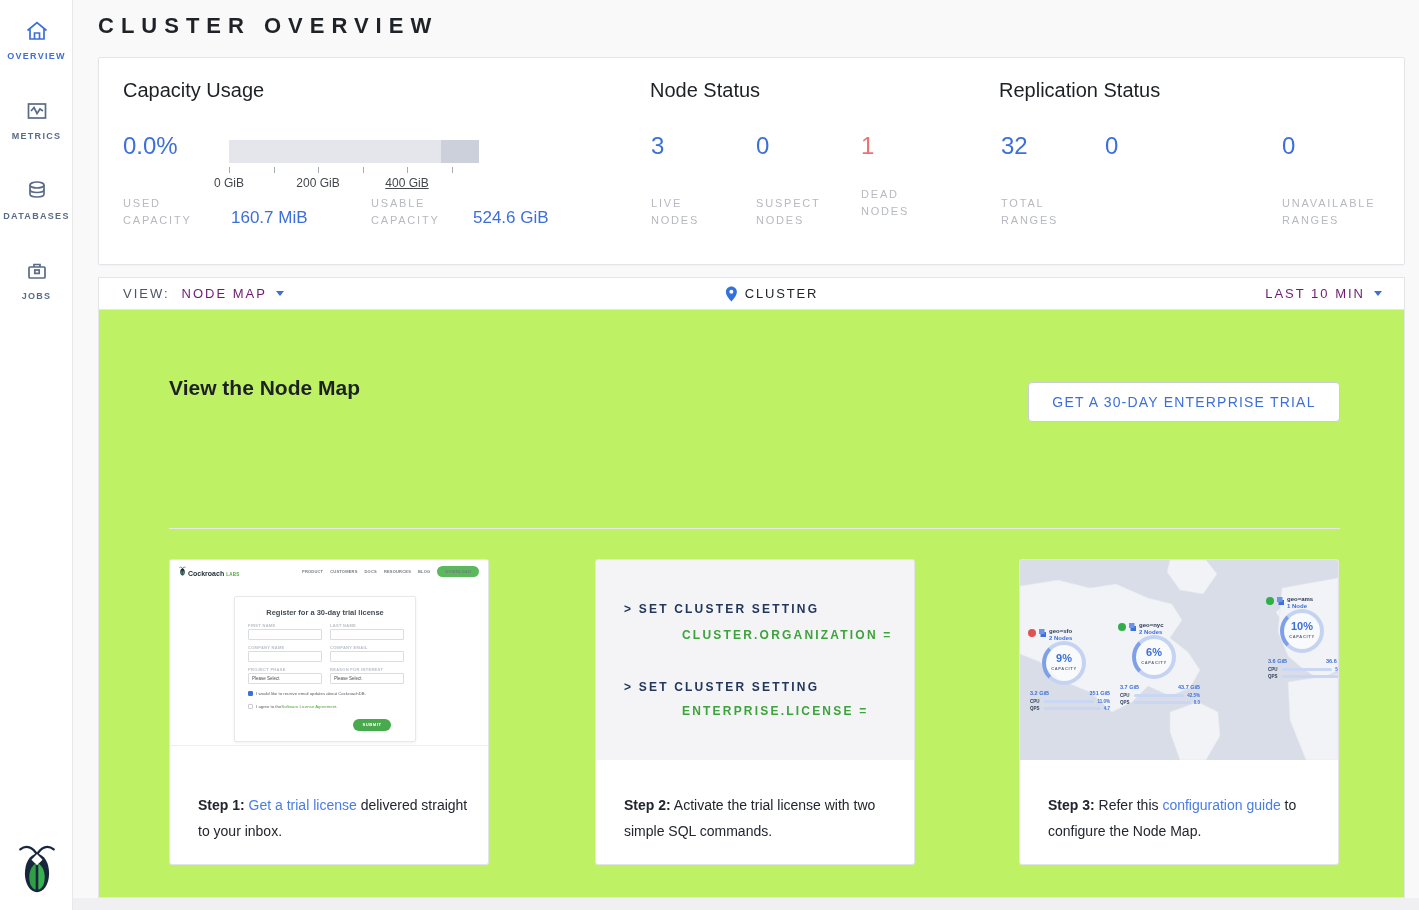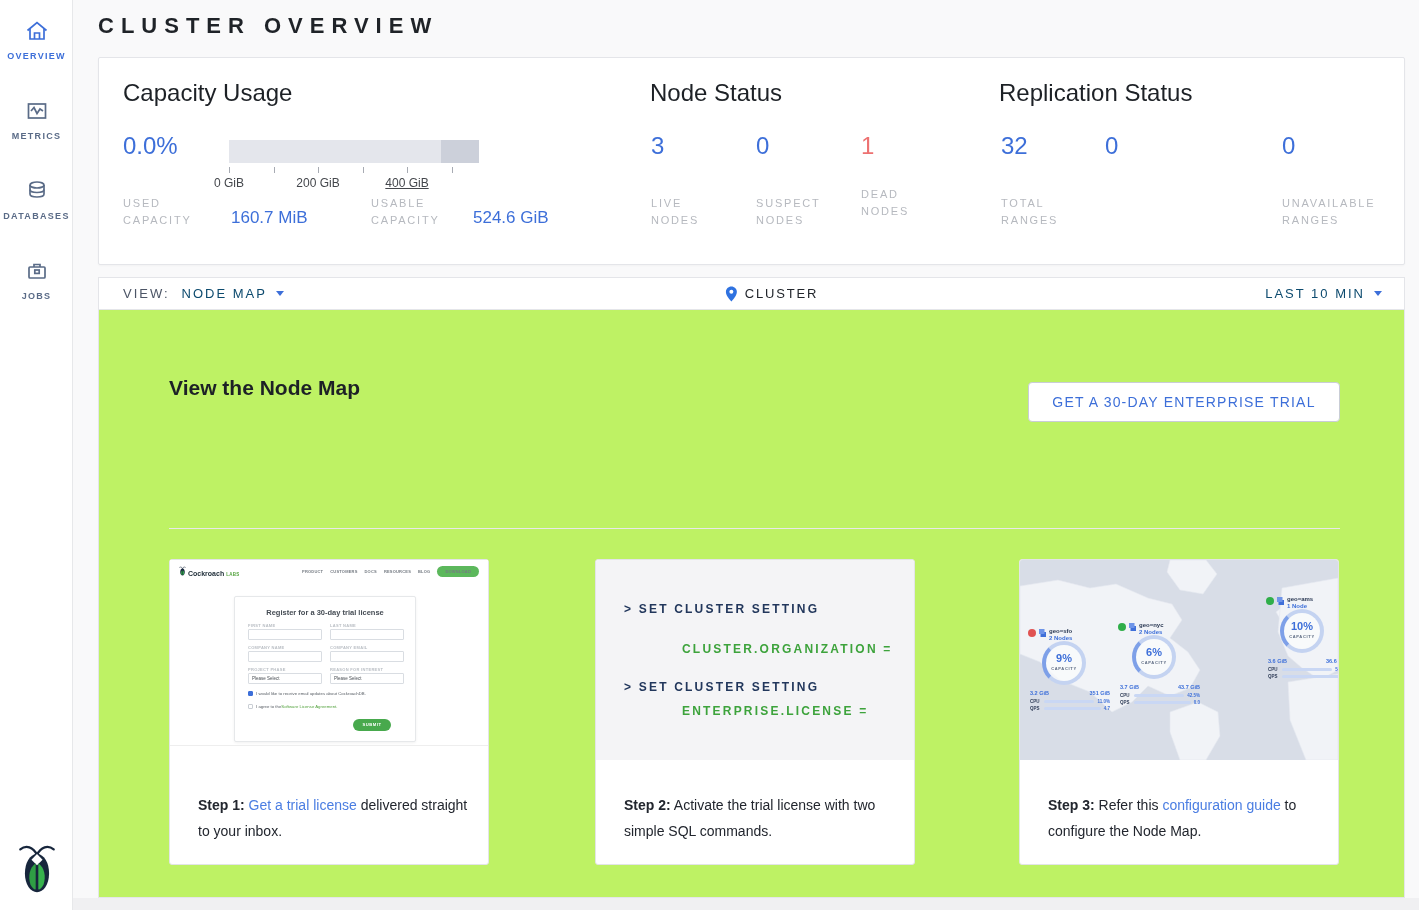--- a/index.html
+++ b/index.html
@@ -20,38 +20,38 @@
   .nav-label { font-size:9px; letter-spacing:1.3px; font-weight:700; color:#5a6b87; }
   .nav-item.active .nav-label { color:#3d6fd9; }
   .side-logo { position:absolute; left:0; bottom:12px; width:73px; text-align:center; }
 
   
   .page-title { position:absolute; left:98px; top:13px; font-size:22px; font-weight:600; letter-spacing:7px; color:#1f2328; }
 
   
   .panel { background:#fff; border:1px solid #e4e5e9; border-radius:2px; box-shadow:0 1px 2px rgba(0,0,0,.03); position:absolute; }
   .summary { left:98px; top:57px; width:1307px; height:208px; }
-  .sec-title { position:absolute; font-size:24px; font-weight:500; color:#1d2126; }
+  .sec-title { position:absolute; font-size:20px; font-weight:500; color:#1d2126; }
   .stat-value { position:absolute; font-size:24px; font-weight:400; color:#3d6fd9; }
   .stat-value.red { color:#ed7171; }
   .stat-label { position:absolute; font-size:11px; font-weight:500; letter-spacing:1.8px; color:#b6b9bf; line-height:17px; }
   .stat-mid { position:absolute; font-size:17px; font-weight:500; color:#3d6fd9; }
 
   .gauge-wrap { position:absolute; left:130px; top:82px; width:250px; height:60px; }
   .gauge-bar { position:absolute; left:0; top:0; width:250px; height:23px; background:#e4e6ec; }
   .gauge-bar-dark { position:absolute; left:212px; top:0; width:38px; height:23px; background:#ccd0da; }
   .tick { position:absolute; top:27px; width:1px; height:6px; background:#a7abb3; }
   .tick-label { position:absolute; top:36px; width:56px; text-align:center; font-size:12px; color:#44474c; }
 
   
   .viewbar { left:98px; top:277px; width:1307px; height:33px; background:#fff; border:1px solid #e4e5e9; position:absolute; }
   .vb-left { position:absolute; left:24px; top:0; height:31px; display:flex; align-items:center; }
   .vb-view-label { font-size:13px; letter-spacing:2px; color:#4c5566; font-weight:500; margin-right:12px; }
   .vb-dd { display:flex; align-items:center; cursor:pointer; background:none; border:none; font-family:inherit; }
-  .vb-dd .dd-text { font-size:13px; letter-spacing:2px; color:#0c4a6e; font-weight:500; }
+  .vb-dd .dd-text { font-size:13px; letter-spacing:2px; color:#701a75; font-weight:500; }
   .caret { display:inline-block; width:0; height:0; border-left:4.5px solid transparent; border-right:4.5px solid transparent; border-top:5.5px solid #3d6fd9; margin-left:9px; }
   .vb-center { position:absolute; left:50%; top:0; height:31px; transform:translateX(-50%); margin-left:20px; display:flex; align-items:center; }
   .vb-cluster { font-size:13px; letter-spacing:1.8px; color:#22262c; font-weight:500; margin-left:8px; }
   .vb-right { position:absolute; right:22px; top:0; height:31px; display:flex; align-items:center; }
 
   
   .map-panel { left:98px; top:310px; width:1307px; height:588px; background:#bef264; border:1px solid #e4e5e9; border-top:none; position:absolute; }
   .nm-heading { position:absolute; left:70px; top:66px; font-size:21px; font-weight:600; color:#1d2126; }
   .nm-desc { position:absolute; left:70px; top:112px; width:470px; font-size:14px; line-height:26px; color:#252a32; }
   .nm-desc a, .cap a { color:#4a7de2; text-decoration:none; cursor:pointer; }
@@ -273,21 +273,21 @@
         </div>
         <div class="sf-submit">SUBMIT</div>
       </div>
     </div>
     <p class="cap"><b>Step 1:</b><span> </span><a>Get a trial license</a><span> delivered straight to your inbox.</span></p>
   </div>
 
   <div class="card card2">
     <div class="code-area">
       <div class="code-line code-cmd" style="left:28px; top:42px;">&gt; SET CLUSTER SETTING</div>
-      <div class="code-line code-arg" style="left:86px; top:82px;">CLUSTER.ORGANIZATION =</div>
+      <div class="code-line code-arg" style="left:86px; top:68px;">CLUSTER.ORGANIZATION =</div>
       <div class="code-line code-cmd" style="left:28px; top:120px;">&gt; SET CLUSTER SETTING</div>
       <div class="code-line code-arg" style="left:86px; top:144px;">ENTERPRISE.LICENSE =</div>
     </div>
     <p class="cap"><b>Step 2:</b><span> Activate the trial license with two simple SQL commands.</span></p>
   </div>
 
   <div class="card card3">
     <div class="map-area">
       <svg width="318" height="200" viewBox="0 0 318 200">
         <rect width="318" height="200" fill="#d8dde7"></rect>

